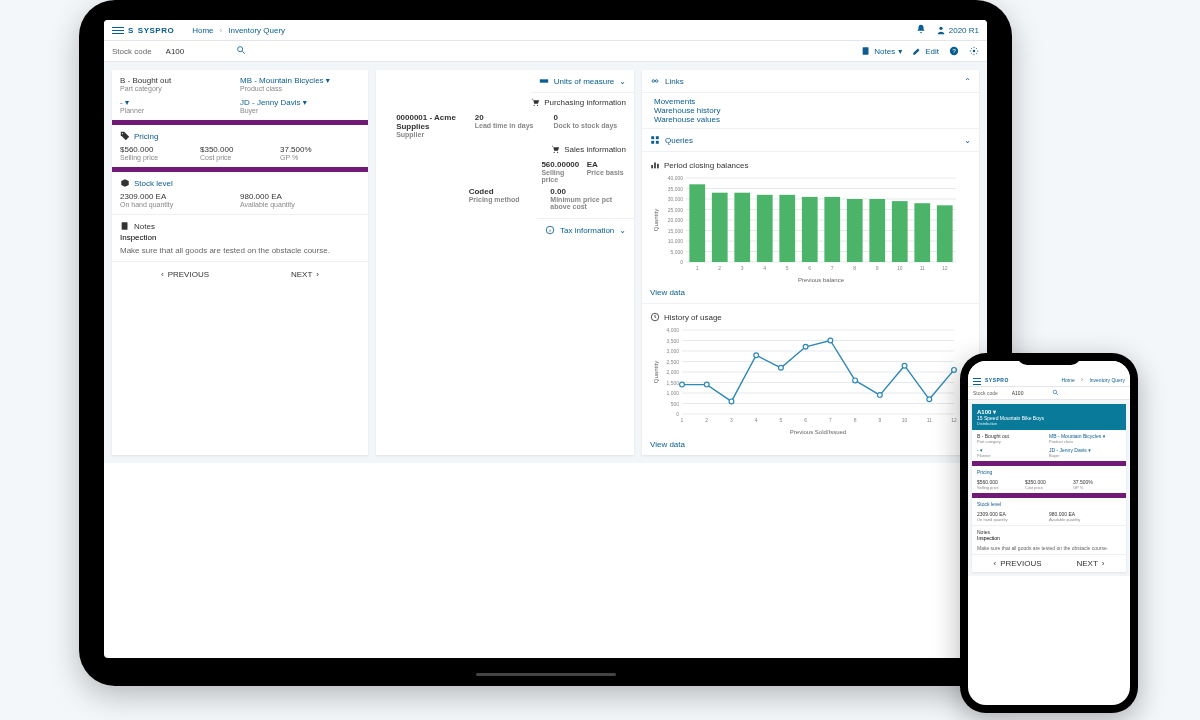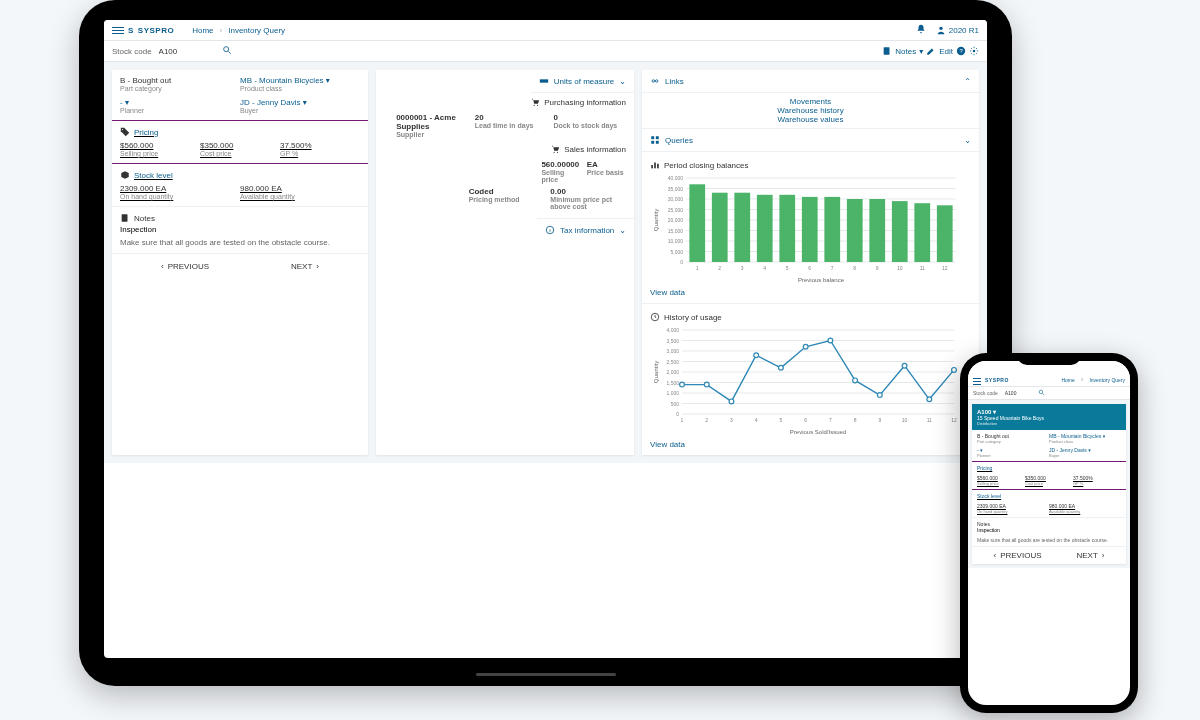--- a/index.html
+++ b/index.html
@@ -63,40 +63,40 @@
     padding: 4px 8px; border-bottom: 1px solid #e2e6ea;
     background: #fff;
   }
   .topbar .brand { display: flex; align-items: center; gap: 4px; color: #0a5d8e; font-weight: 600; letter-spacing: 0.5px;}
   .hamburger { width: 12px; height: 10px; cursor: pointer; }
   .hamburger span { display:block; height:1px; background:#0a5d8e; margin:2px 0; }
   .crumbs { display: flex; align-items: center; gap: 6px; margin-left: 18px; color:#0a5d8e;}
   .crumbs .sep { color:#aaa; font-size: 8px;}
   .topbar-right { margin-left: auto; display:flex; align-items:center; gap:10px; color:#0a5d8e;}
 
-  .searchbar { display:flex; align-items:center; gap:3px; padding:4px 8px; border-bottom:1px solid #e2e6ea;}
+  .searchbar { display:flex; align-items:center; gap:10px; padding:4px 8px; border-bottom:1px solid #e2e6ea;}
   .searchbar label { color:#666; margin-right:4px;}
   .searchbar input { border:none; outline:none; font-size:inherit; color:#333; width:60px;}
   .searchbar .spacer { flex:1; }
   .action-btn { color:#0a5d8e; display:inline-flex; align-items:center; gap:3px; cursor:pointer;}
 
   .workspace { display:flex; gap:8px; padding:8px; background:#f2f6f9; flex:1; }
 
   .card { background:#fff; box-shadow:0 1px 2px rgba(0,0,0,0.08); }
   .left-card { width: 256px; display:flex; flex-direction:column;}
   .mid-card  { width: 258px; display:flex; flex-direction:column;align-items:flex-end;}
   .right-card{ flex:1; display:flex; flex-direction:column;}
 
   .teal-header { background:#0a7a9a; color:#fff; padding:6px 8px;}
   .teal-header .code { font-weight:600; font-size:10px;}
   .teal-header .desc { }
   .teal-sub { font-size:7px; opacity:.85;}
 
   .section { padding:6px 8px;}
-  .section + .section { border-top:1px solid #701a75;text-decoration:underline;}
+  .section + .section { border-top:5px solid #701a75;}
   .section-title { display:flex; align-items:center; gap:4px; color:#0a5d8e; font-weight:500; margin-bottom:4px;}
   .row { display:flex; }
   .col { flex:1; }
   .val { color:#333; }
   .lbl { color:#888; font-size:7px;}
   .link { color:#0a5d8e; cursor:pointer;}
 
   .notes-box { padding:6px 8px; background:#fff;}
   .notes-box .notes-title { display:flex; align-items:center; gap:4px; color:#333; font-weight:500;}
   .notes-body { color:#666; margin-top:4px;}
@@ -371,21 +371,21 @@
 
       <div class="card right-card">
         <div class="panel-head">
           <svg class="ico" viewBox="0 0 24 24" fill="none" stroke="#0a5d8e" stroke-width="2">
               <circle cx="8" cy="12" r="3"></circle>
               <circle cx="16" cy="12" r="3"></circle>
             </svg>
           <span>Links</span>
           <span class="chev">⌃</span>
         </div>
-        <div style="padding:4px 12px;text-align:center;">
+        <div style="padding:4px 12px;">
           <div class="link">Movements</div>
           <div class="link">Warehouse history</div>
           <div class="link">Warehouse values</div>
         </div>
 
         <div class="panel-head" style="border-top:1px solid #eef1f3;">
           <svg class="ico" viewBox="0 0 24 24" fill="#0a5d8e">
               <rect x="3" y="3" width="7" height="7"></rect>
               <rect x="14" y="3" width="7" height="7"></rect>
               <rect x="3" y="14" width="7" height="7"></rect>

